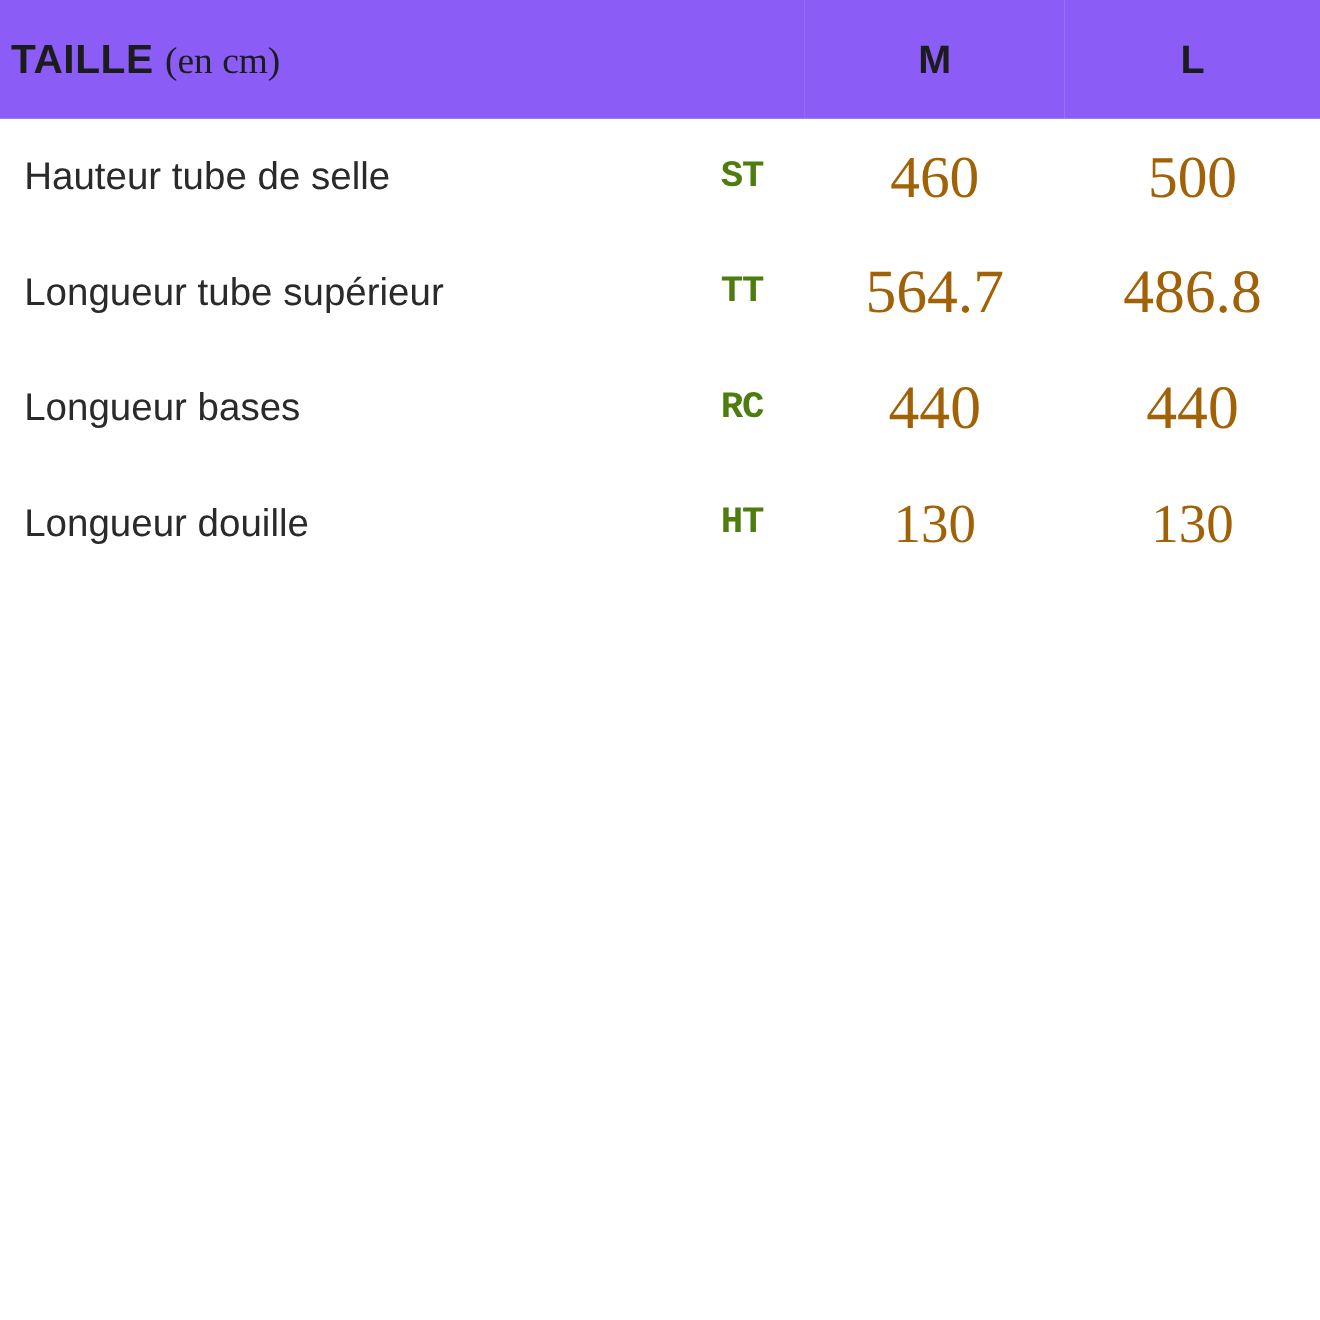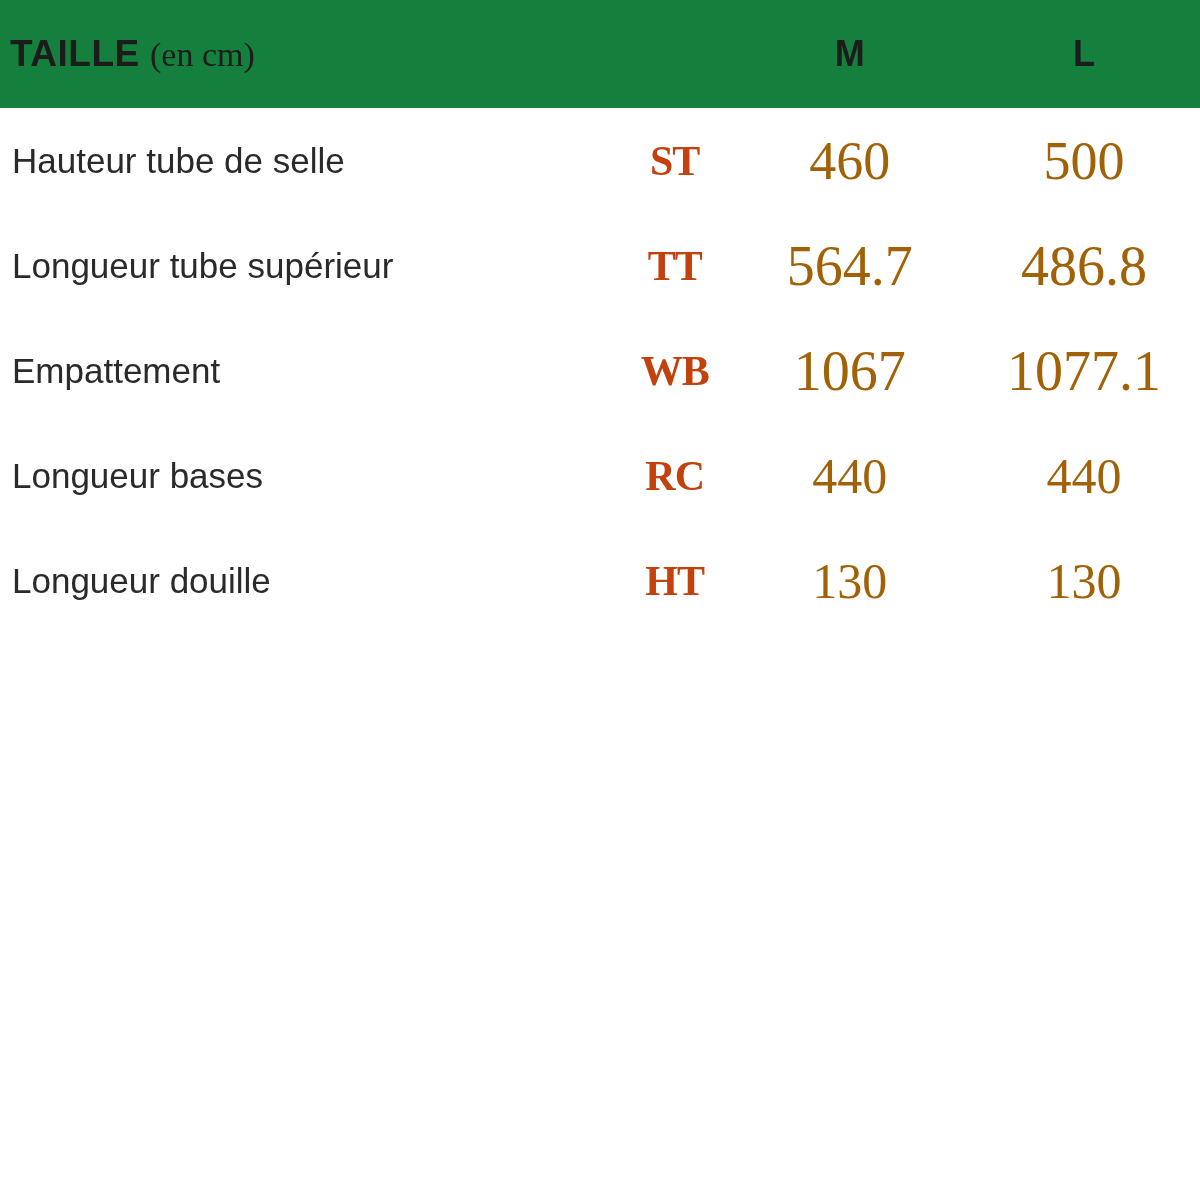--- a/index.html
+++ b/index.html
@@ -17,21 +17,21 @@
     width: 1200px;
     border-collapse: collapse;
     table-layout: fixed;
   }
   .geo-table col.c-label { width: 600px; }
   .geo-table col.c-code  { width: 110px; }
   .geo-table col.c-m     { width: 230px; }
   .geo-table col.c-l     { width: 225px; }
 
   thead tr {
-    background: #15803d;
+    background: #8b5cf6;
     height: 108px;
   }
   thead th {
     vertical-align: middle;
     padding: 0;
   }
   th.head-title {
     text-align: left;
     padding-left: 10px;
     font-size: 37px;
@@ -57,32 +57,32 @@
   }
   tbody tr {
     height: 105px;
   }
   td {
     padding: 0;
     vertical-align: middle;
   }
   td.label {
     text-align: left;
-    padding-left: 12px;
+    padding-left: 22px;
     font-size: 35px;
     color: #2a2a2a;
     white-space: nowrap;
     margin-top: 36px;
   }
   td.code {
     text-align: center;
-    font-family: Liberation Serif, serif;
+    font-family: Liberation Mono, monospace;
     font-weight: bold;
-    font-size: 42px;
-    color: #c2410c;
+    font-size: 34px;
+    color: #4d7c0f;
     letter-spacing: -1px;
   }
   td.val {
     text-align: center;
     font-family: "Liberation Serif", serif;
     font-size: 50px;
     color: #a16207;
     white-space: nowrap;
   }
   tbody tr:nth-child(1) td.val,
@@ -119,26 +119,20 @@
       <td class="val">460</td>
       <td class="val">500</td>
     </tr>
     <tr>
       <td class="label">Longueur tube supérieur</td>
       <td class="code">TT</td>
       <td class="val">564.7</td>
       <td class="val">486.8</td>
     </tr>
     <tr>
-      <td class="label">Empattement</td>
-      <td class="code">WB</td>
-      <td class="val">1067</td>
-      <td class="val">1077.1</td>
-    </tr>
-    <tr>
       <td class="label">Longueur bases</td>
       <td class="code">RC</td>
       <td class="val">440</td>
       <td class="val">440</td>
     </tr>
     <tr>
       <td class="label">Longueur douille</td>
       <td class="code">HT</td>
       <td class="val">130</td>
       <td class="val">130</td>

